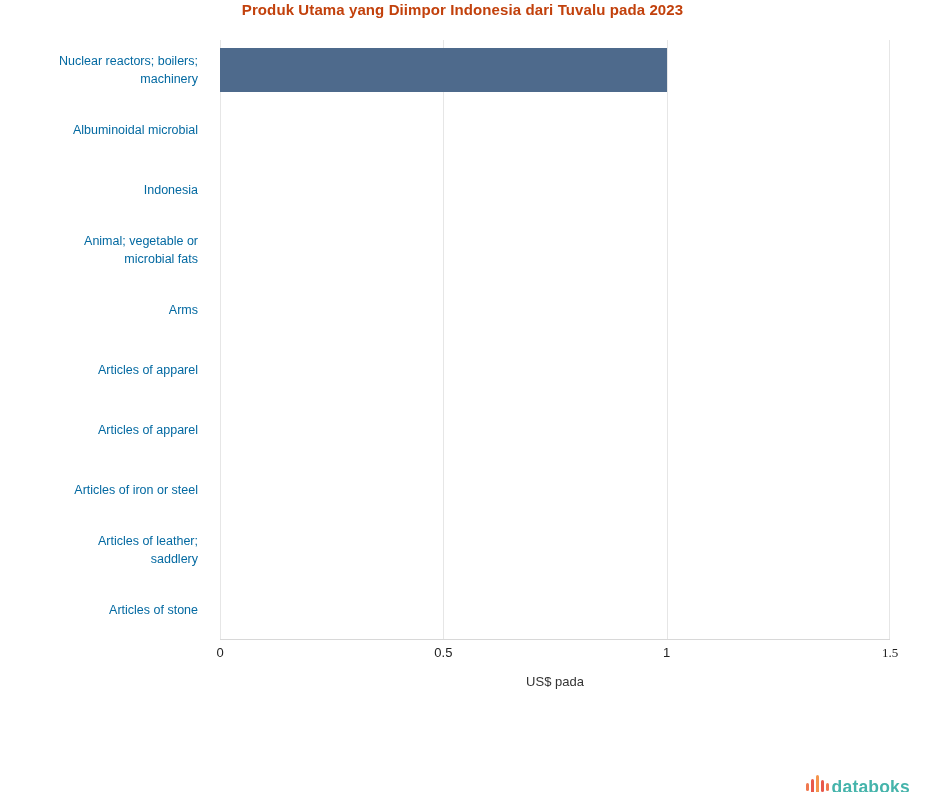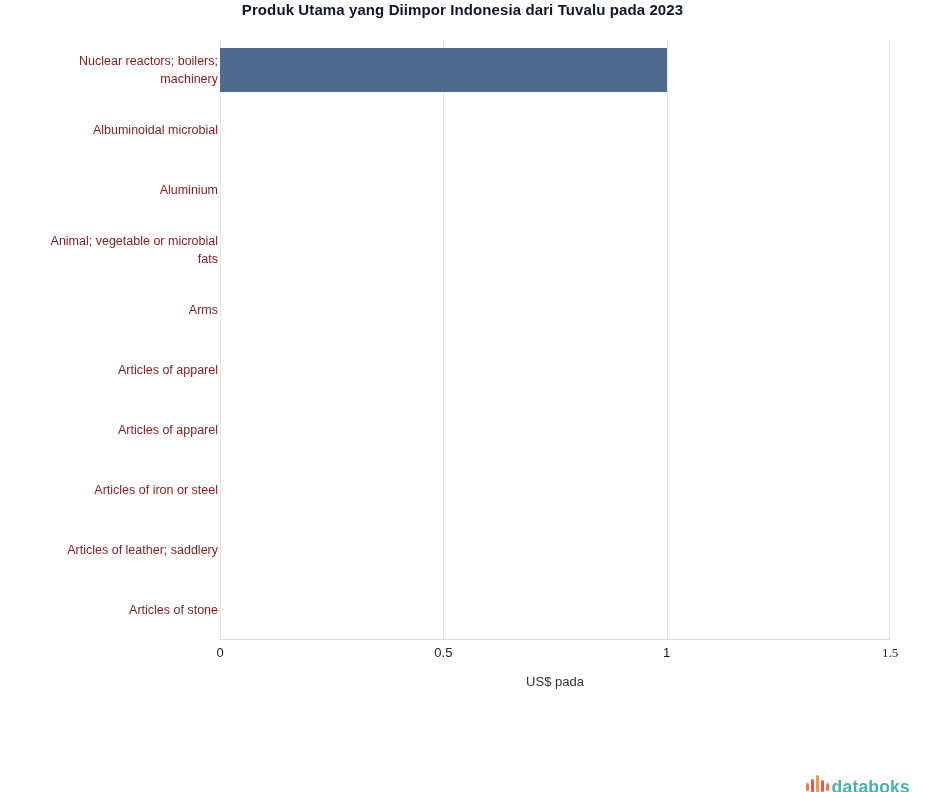--- a/index.html
+++ b/index.html
@@ -7,38 +7,38 @@
     width: 925px; height: 792px;
     background: #ffffff;
     font-family: "Liberation Sans", sans-serif;
     overflow: hidden;
   }
   .page { position: relative; width: 925px; height: 792px; background: #ffffff; }
 
   .chart-title {
     position: absolute; top: 1px; left: 0; width: 925px;
     text-align: center;
-    font-size: 15px; font-weight: 600; color: #0f172a;
+    font-size: 15px; font-weight: 600; color: #c2410c;
     letter-spacing: 0.1px;
   }
 
   .chart-area { position: absolute; top: 40px; left: 0; width: 925px; height: 600px; }
 
   .labels-col {
     position: absolute; left: 0; top: 0; width: 220px; height: 600px;
   }
   .label-row {
     position: absolute; left: 0; width: 220px; height: 60px;
     display: flex; align-items: center; justify-content: flex-end;
   }
   .label-row span {
     display: inline-block; max-width: 172px;
-    padding-right: 2px;
+    padding-right: 22px;
     text-align: right;
-    font-size: 12.5px; line-height: 18px; color: #7f1d1d;
+    font-size: 12.5px; line-height: 18px; color: #0369a1;
   }
 
   .plot-col {
     position: absolute; left: 220px; top: 0; width: 670px; height: 600px;
     border-bottom: 1px solid #d8d8d8;
   }
   .gridline {
     position: absolute; top: 0; bottom: 0; width: 1px;
     background: #e6e6e6;
   }
@@ -78,21 +78,21 @@
 
   <div class="chart-area">
     <div class="labels-col">
         <div class="label-row" style="top: 0px;">
           <span>Nuclear reactors; boilers; machinery</span>
         </div>
         <div class="label-row" style="top: 60px;">
           <span>Albuminoidal microbial</span>
         </div>
         <div class="label-row" style="top: 120px;">
-          <span>Aluminium</span>
+          <span>Indonesia</span>
         </div>
         <div class="label-row" style="top: 180px;">
           <span>Animal; vegetable or microbial fats</span>
         </div>
         <div class="label-row" style="top: 240px;">
           <span>Arms</span>
         </div>
         <div class="label-row" style="top: 300px;">
           <span>Articles of apparel</span>
         </div>

